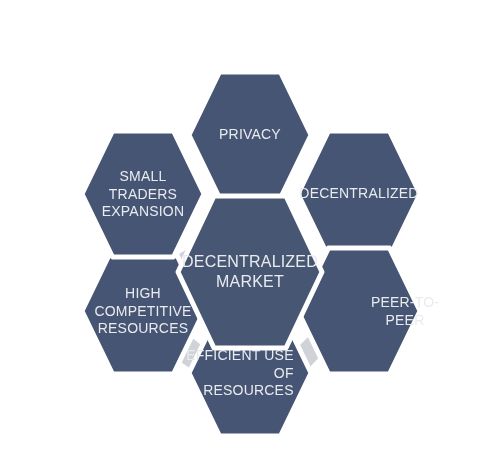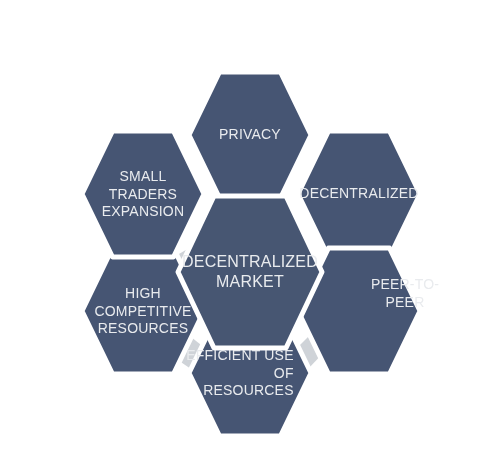--- a/index.html
+++ b/index.html
@@ -65,21 +65,21 @@
         <polygon points="189.00,373.00 219.50,310.00 280.50,310.00 311.00,373.00 280.50,436.00 219.50,436.00" fill="#465573" stroke="#ffffff" stroke-width="5" stroke-linejoin="round"></polygon>
         <polygon points="82.00,311.00 112.50,248.00 173.50,248.00 204.00,311.00 173.50,374.00 112.50,374.00" fill="#465573" stroke="#ffffff" stroke-width="5" stroke-linejoin="round"></polygon>
         <polygon points="82.00,194.00 112.50,131.00 173.50,131.00 204.00,194.00 173.50,257.00 112.50,257.00" fill="#465573" stroke="#ffffff" stroke-width="5" stroke-linejoin="round"></polygon>
         <polygon points="178.00,272.00 214.00,196.00 286.00,196.00 322.00,272.00 286.00,348.00 214.00,348.00" fill="#475672" stroke="#ffffff" stroke-width="5" stroke-linejoin="round"></polygon>
       </g>
   </svg>
 
   <div id="label-layer">
       <div class="hex-label satellite" style="left: 250px; top: 135px; color: rgb(233, 235, 238);">PRIVACY</div>
       <div class="hex-label satellite" style="left: 359px; top: 194px; color: rgb(233, 235, 238);">DECENTRALIZED</div>
-      <div class="hex-label satellite" style="left: 359px; top: 293px; color: rgb(233, 235, 238); margin-left: 46px;">PEER-TO-PEER</div>
+      <div class="hex-label satellite" style="left: 359px; top: 311px; color: rgb(233, 235, 238); margin-left: 46px;">PEER-TO-PEER</div>
       <div class="hex-label satellite" style="left: 240px; top: 373px; color: rgb(233, 235, 238); text-align: right;">EFFICIENT USE
 OF
 RESOURCES</div>
       <div class="hex-label satellite" style="left: 143px; top: 311px; color: rgb(233, 235, 238);">HIGH
 COMPETITIVE
 RESOURCES</div>
       <div class="hex-label satellite" style="left: 143px; top: 194px; color: rgb(233, 235, 238);">SMALL
 TRADERS
 EXPANSION</div>
       <div class="hex-label center" style="left: 250px; top: 272px; color: rgb(233, 235, 238);">DECENTRALIZED

